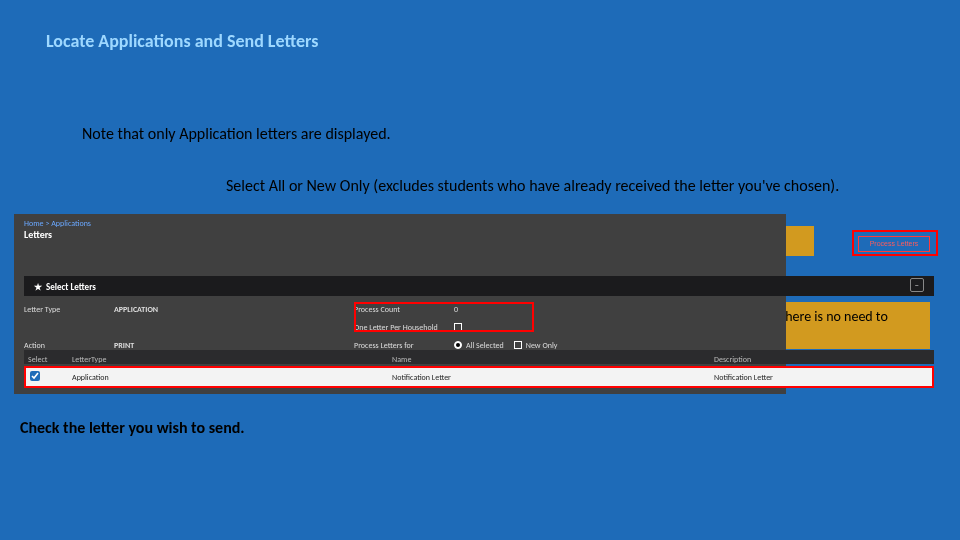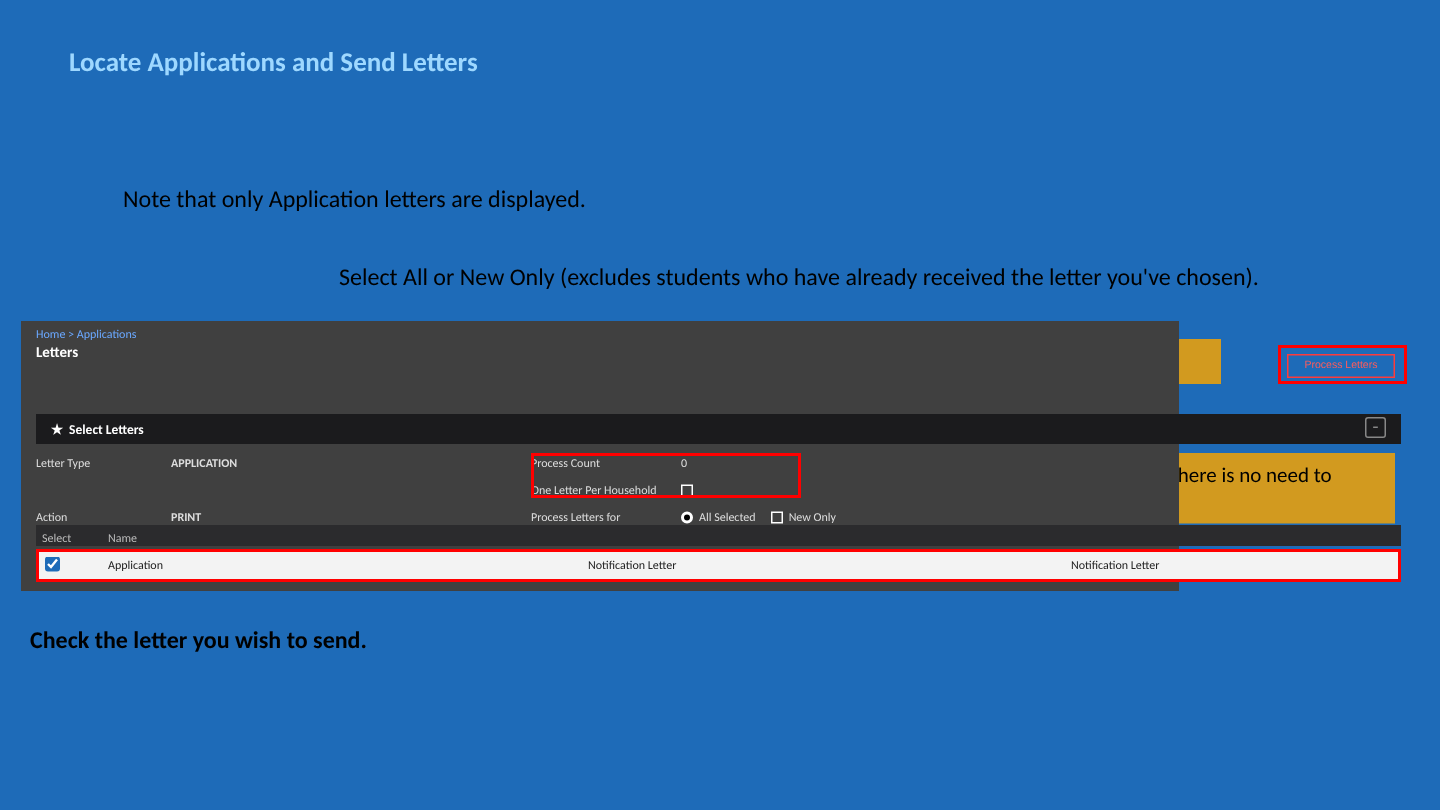--- a/index.html
+++ b/index.html
@@ -222,21 +222,23 @@
         <span class="radio-dot sel"></span>
         <span>All Selected</span>
         <span class="cb-sm" style="margin-left:6px;"></span>
         <span>New Only</span>
       </div>
     </div>
   </div>
 
   <div class="header-row">
     <div class="hc-sel">Select</div>
+    <div class="hc-type">LetterType</div>
     <div class="hc-name">Name</div>
+    <div class="hc-desc">Description</div>
   </div>
 
   <div class="table-row">
     <div class="tc-sel">
       <input type="checkbox" class="tc-checkbox" checked="" style="">
     </div>
     <div class="tc-type">Application</div>
     <div class="tc-name">Notification Letter</div>
     <div class="tc-desc">Notification Letter</div>
   </div>

